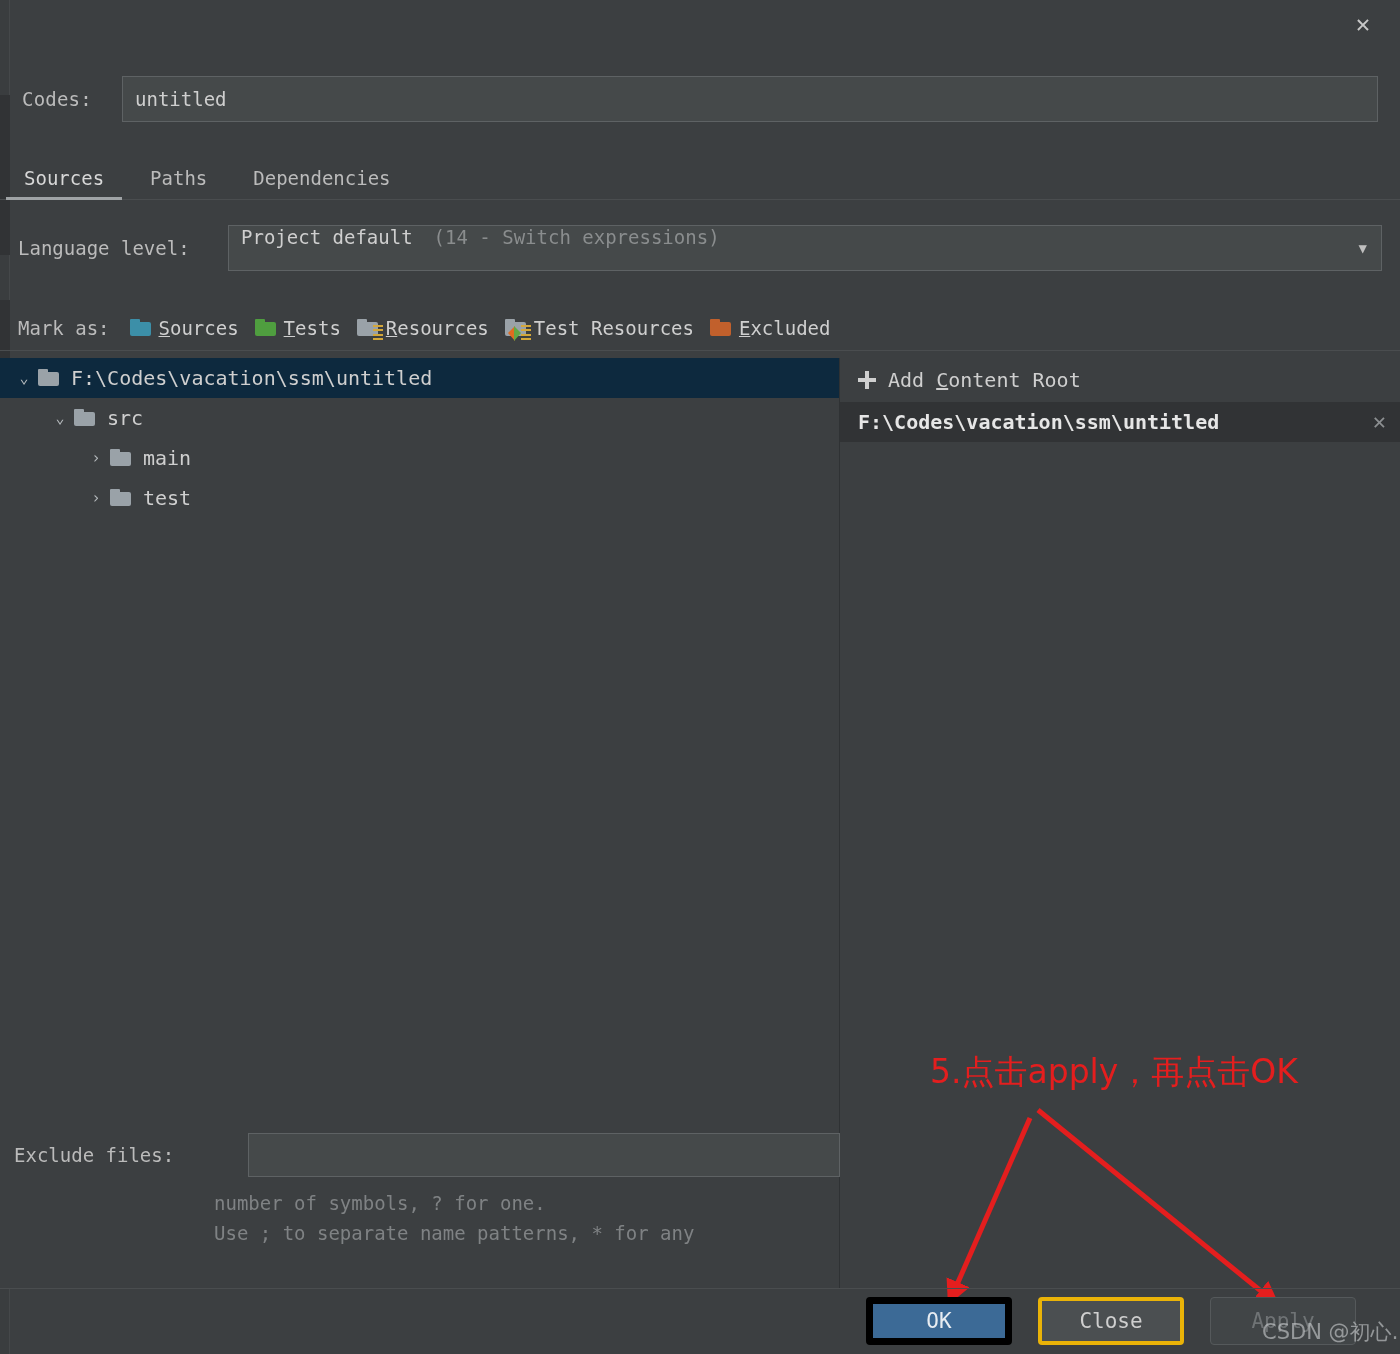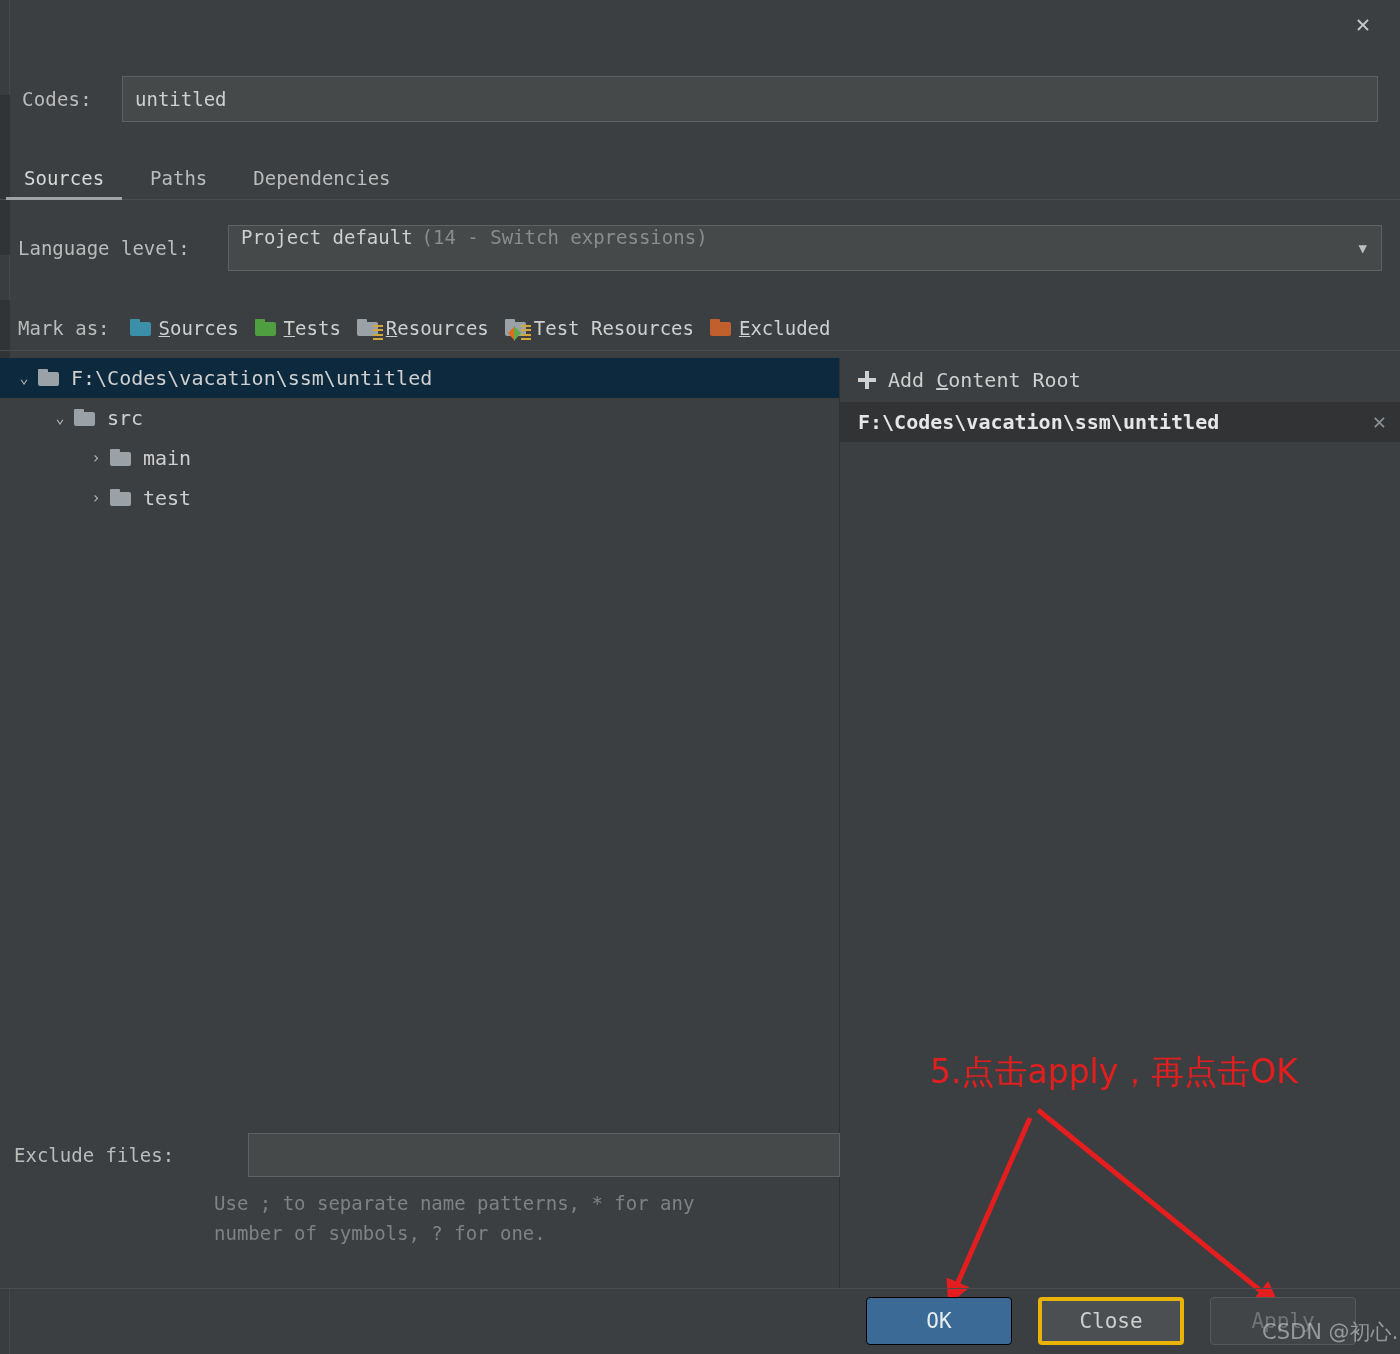--- a/index.html
+++ b/index.html
@@ -87,21 +87,21 @@
     margin-left: 18px; width: 210px;
     font-size: 19px; color: #BBBBBB;
   }
   .lang-combo {
     flex: 1; margin-right: 18px; height: 46px;
     background: #45494A; border: 1px solid #5E6264;
     display: flex; align-items: flex-start; position: relative;
     padding: 0 12px; cursor: pointer;
   }
   .lang-combo .val { font-size: 19px; color: #CFCFCF; }
-  .lang-combo .hint { font-size: 19px; color: #8A8D8E; margin-left: 9px; }
+  .lang-combo .hint { font-size: 19px; color: #8A8D8E; margin-left: 21px; }
   .lang-combo .arrow {
     position: absolute; right: 14px; top: 50%; transform: translateY(-50%);
     color: #BFBFBF; font-size: 14px;
   }
 
   
   .mark-row {
     position: absolute; left: 0; top: 305px; width: 1400px; height: 46px;
     display: flex; align-items: center;
     border-bottom: 1px solid #4A4D4F;
@@ -243,21 +243,21 @@
     padding-right: 44px; padding-top: 8px;
   }
   .btn {
     height: 48px; min-width: 146px;
     margin-left: 26px;
     border-radius: 4px;
     display: flex; align-items: center; justify-content: center;
     font-family: inherit; font-size: 21px;
     cursor: pointer;
   }
-  .btn.primary { background: #3C6A96; border: 1px solid #000000; color: #E8EDF2; }
+  .btn.primary { background: #3C6A96; border: 7px solid #000000; color: #E8EDF2; }
   .btn.normal  { background: #4B4F51; border: 4px solid #eab308; color: #CFCFCF; }
   .btn.disabled{ background: #414547; border: 1px solid #55595B; color: #6F7375; cursor: default; }
 
   .watermark {
     position: absolute; left: 1262px; top: 1318px;
     color: #C9CCCE; opacity: .62; font-size: 21px;
     font-family: "DejaVu Sans", "Liberation Sans", sans-serif;
     white-space: nowrap; pointer-events: none;
   }
 </style>
@@ -401,22 +401,22 @@
           <span>test</span>
         </div>
 
       </div>
 
       <div class="exclude-row">
         <div class="exclude-label">Exclude files:</div>
         <input class="exclude-input" type="text" value="" style="">
       </div>
       <div class="exclude-hint">
+        <div>number of symbols, ? for one.</div>
         <div>Use ; to separate name patterns, * for any</div>
-        <div>number of symbols, ? for one.</div>
       </div>
     </div>
 
     <div class="right-panel">
       <div class="add-root">
         <span class="plus-icon"></span>
         <span class="lbl">Add <u>C</u>ontent Root</span>
       </div>
       <div class="root-item">
         <span class="path">F:\Codes\vacation\ssm\untitled</span>

